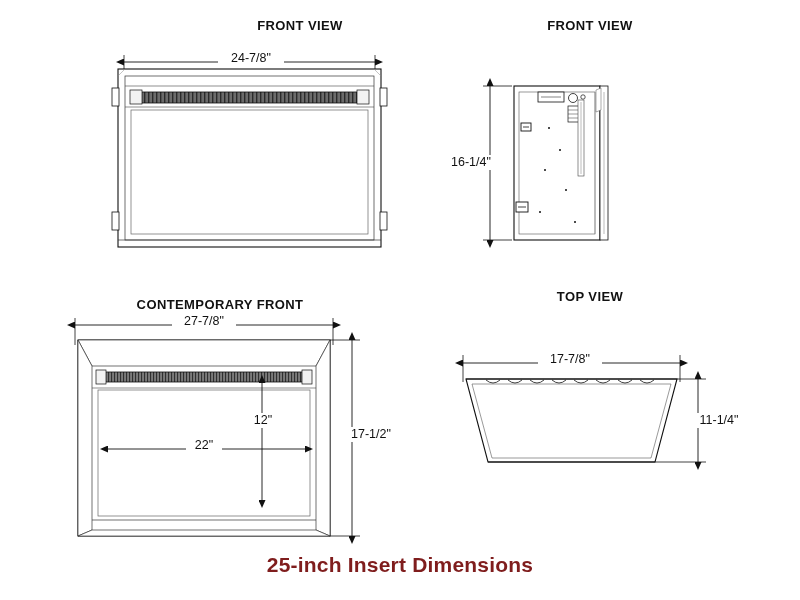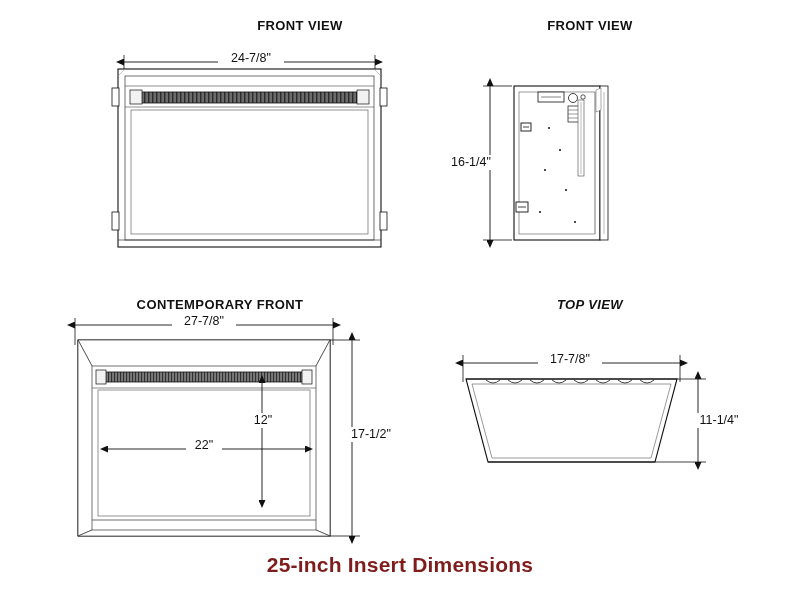--- a/index.html
+++ b/index.html
@@ -54,21 +54,21 @@
   }
 </style>
 </head>
 <body>
 
 <div class="stage">
 
   <div class="view-title" style="left:140px; top:18px; width:320px;">FRONT VIEW</div>
   <div class="view-title" style="left:430px; top:18px; width:320px;">FRONT VIEW</div>
   <div class="view-title" style="left:60px; top:297px; width:320px;">CONTEMPORARY FRONT</div>
-  <div class="view-title" style="left:430px; top:297px; width:320px;font-style:italic;">TOP VIEW</div>
+  <div class="view-title" style="left:430px; top:289px; width:320px;">TOP VIEW</div>
 
   <svg class="drawing" viewBox="0 0 800 600" xmlns="http://www.w3.org/2000/svg">
     <defs>
       <marker id="arrL" markerWidth="9" markerHeight="7" refX="8" refY="3.5" orient="auto" markerUnits="userSpaceOnUse">
         <polygon points="8,0 8,7 0,3.5" fill="#111"></polygon>
       </marker>
       <marker id="arrR" markerWidth="9" markerHeight="7" refX="1" refY="3.5" orient="auto" markerUnits="userSpaceOnUse">
         <polygon points="1,0 1,7 9,3.5" fill="#111"></polygon>
       </marker>
       <pattern id="grillePat" width="4" height="4" patternUnits="userSpaceOnUse">

